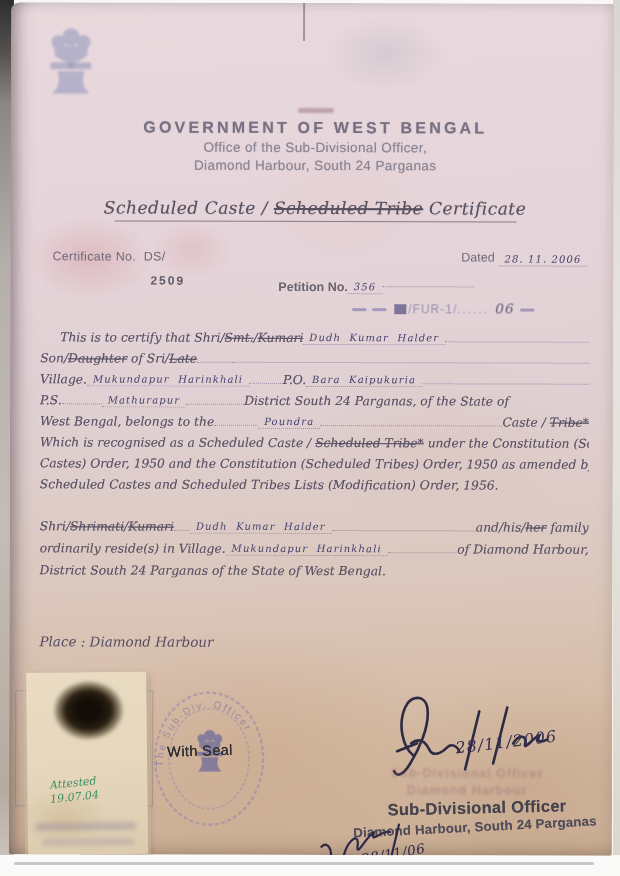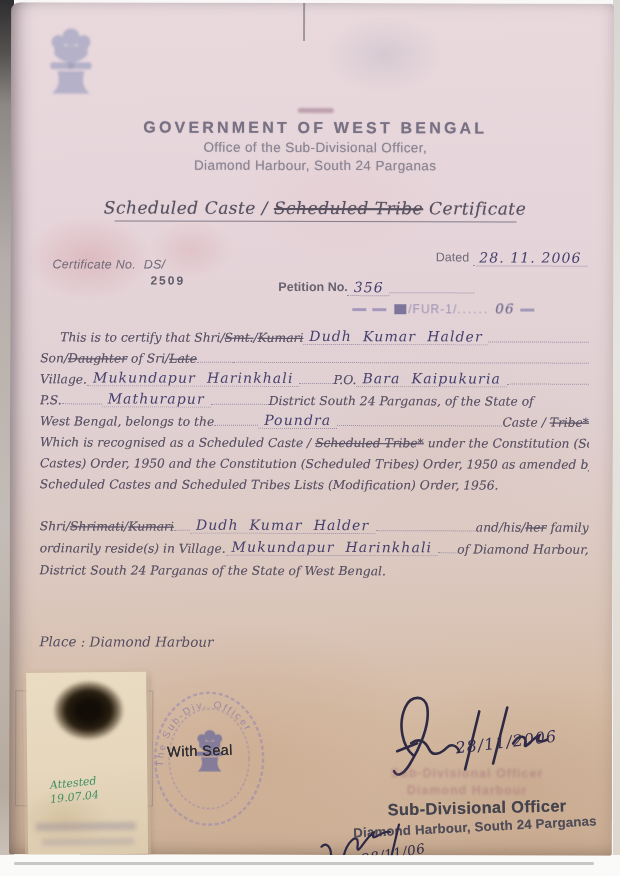--- a/index.html
+++ b/index.html
@@ -51,35 +51,35 @@
 
   
   .cert-title { margin-top:25px; text-align:center; font-family:"DejaVu Serif", serif;
       font-style:italic; font-size:17px; color:#56505f; letter-spacing:.5px;
       text-shadow:0 0 1px rgba(86,80,95,.4); }
   .cert-title .strike { text-decoration:line-through; text-decoration-thickness:1.5px; }
   .title-rule { width:402px; margin:3px auto 0; border-bottom:1.7px solid #6d6675; opacity:.8; }
 
   
   .meta { position:relative; height:86px; margin-top:14px; font-size:12.5px; color:#6f6a78; }
-  .cert-no { position:absolute; left:12px; top:22px; letter-spacing:.3px; white-space:pre;font-style:italic; }
+  .cert-no { position:absolute; left:12px; top:14px; letter-spacing:.3px; white-space:pre; }
   .dated-wrap { position:absolute; right:2px; top:14px; display:flex; align-items:flex-end; }
   .dated-label { margin-right:4px; padding-bottom:2px;padding-left:48px; }
   .serial { position:absolute; left:110px; top:38px; font-size:12px; font-weight:600;
       letter-spacing:2px; color:#524e5b; opacity:.9; }
-  .petition-wrap { position:absolute; left:238px; top:44px; display:flex; align-items:flex-end; width:196px; }
+  .petition-wrap { position:absolute; left:238px; top:44px; display:flex; align-items:center; width:196px; }
   .petition-label { font-weight:600; padding-bottom:2px; white-space:pre; color:#68636f; }
   .case-stamp { position:absolute; left:312px; top:66px; color:#8f85ae; opacity:.85;
       font-size:12px; letter-spacing:1px; display:flex; align-items:center; filter:blur(.3px); }
   .case-dash { display:inline-block; width:14px; height:3px; background:#9a90b6; margin-right:6px; }
   .case-block { display:inline-block; width:12px; height:10px; background:#6d6590; margin:0 2px; }
   .case-dots { letter-spacing:2px; color:#9a90b6; }
 
   
-  .hw { font-family:"DejaVu Serif", serif; font-style:italic; font-size:14px; color:#45406e;
+  .hw { font-family:"DejaVu Serif", serif; font-style:italic; font-size:10px; color:#45406e;
       letter-spacing:1.1px; white-space:pre; padding:0 6px 1px; line-height:1; }
   .hw-sm { font-size:13.5px; }
   .pf { font-family:"DejaVu Serif", serif; font-style:italic; font-size:12.3px; color:#5a5265;
       white-space:pre; text-shadow:0 0 .6px rgba(90,82,101,.5); }
   .pf .strike, .strike.pf { text-decoration:line-through; text-decoration-thickness:1.3px; }
   .fline { display:flex; align-items:flex-end; height:21px; overflow:hidden; }
   .fill { flex:1 1 8px; min-width:6px; border-bottom:1.5px dotted #9a8fa6; margin-bottom:3px; }
   .entry { border-bottom:1.5px dotted #9a8fa6; }
   .indent { width:20px; }
   .para1 { margin-top:2px; }

